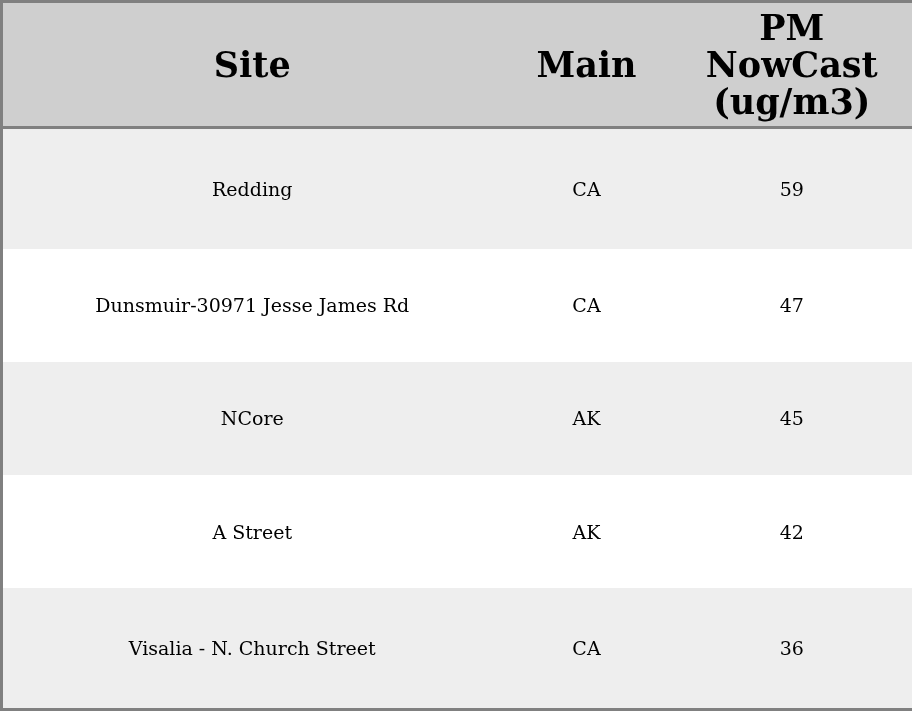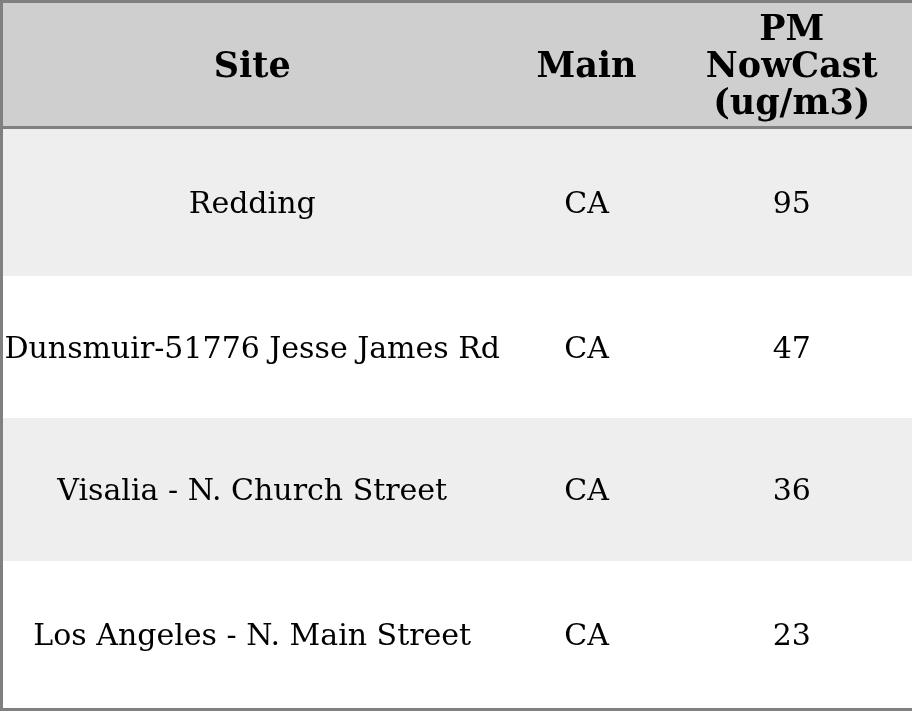--- a/index.html
+++ b/index.html
@@ -33,21 +33,21 @@
     border-bottom: 3px solid #808080;
     font-weight: bold;
     font-size: 35px;
     line-height: 1.06;
     text-align: center;
     vertical-align: middle;
     white-space: pre-line;
     padding: 0;
   }
   td {
-    font-size: 30px;
+    font-size: 19px;
     text-align: center;
     vertical-align: middle;
     padding: 0;
   }
   tbody tr:nth-child(odd)  { background: #eeeeee; }
   tbody tr:nth-child(even) { background: #ffffff; }
 </style>
 </head>
 <body>
 
@@ -63,31 +63,36 @@
       <th>Main</th>
       <th>PM
 NowCast
 (ug/m3)</th>
     </tr>
   </thead>
   <tbody>
     <tr>
       <td>Redding</td>
       <td>CA</td>
-      <td>95</td>
+      <td>59</td>
     </tr>
     <tr>
-      <td>Dunsmuir-51776 Jesse James Rd</td>
+      <td>Dunsmuir-30971 Jesse James Rd</td>
       <td>CA</td>
       <td>47</td>
+    </tr>
+    <tr>
+      <td>NCore</td>
+      <td>AK</td>
+      <td>45</td>
+    </tr>
+    <tr>
+      <td>A Street</td>
+      <td>AK</td>
+      <td>42</td>
     </tr>
     <tr>
       <td>Visalia - N. Church Street</td>
       <td>CA</td>
       <td>36</td>
     </tr>
-    <tr>
-      <td>Los Angeles - N. Main Street</td>
-      <td>CA</td>
-      <td>23</td>
-    </tr>
   </tbody>
 </table>
 
 </body></html>

